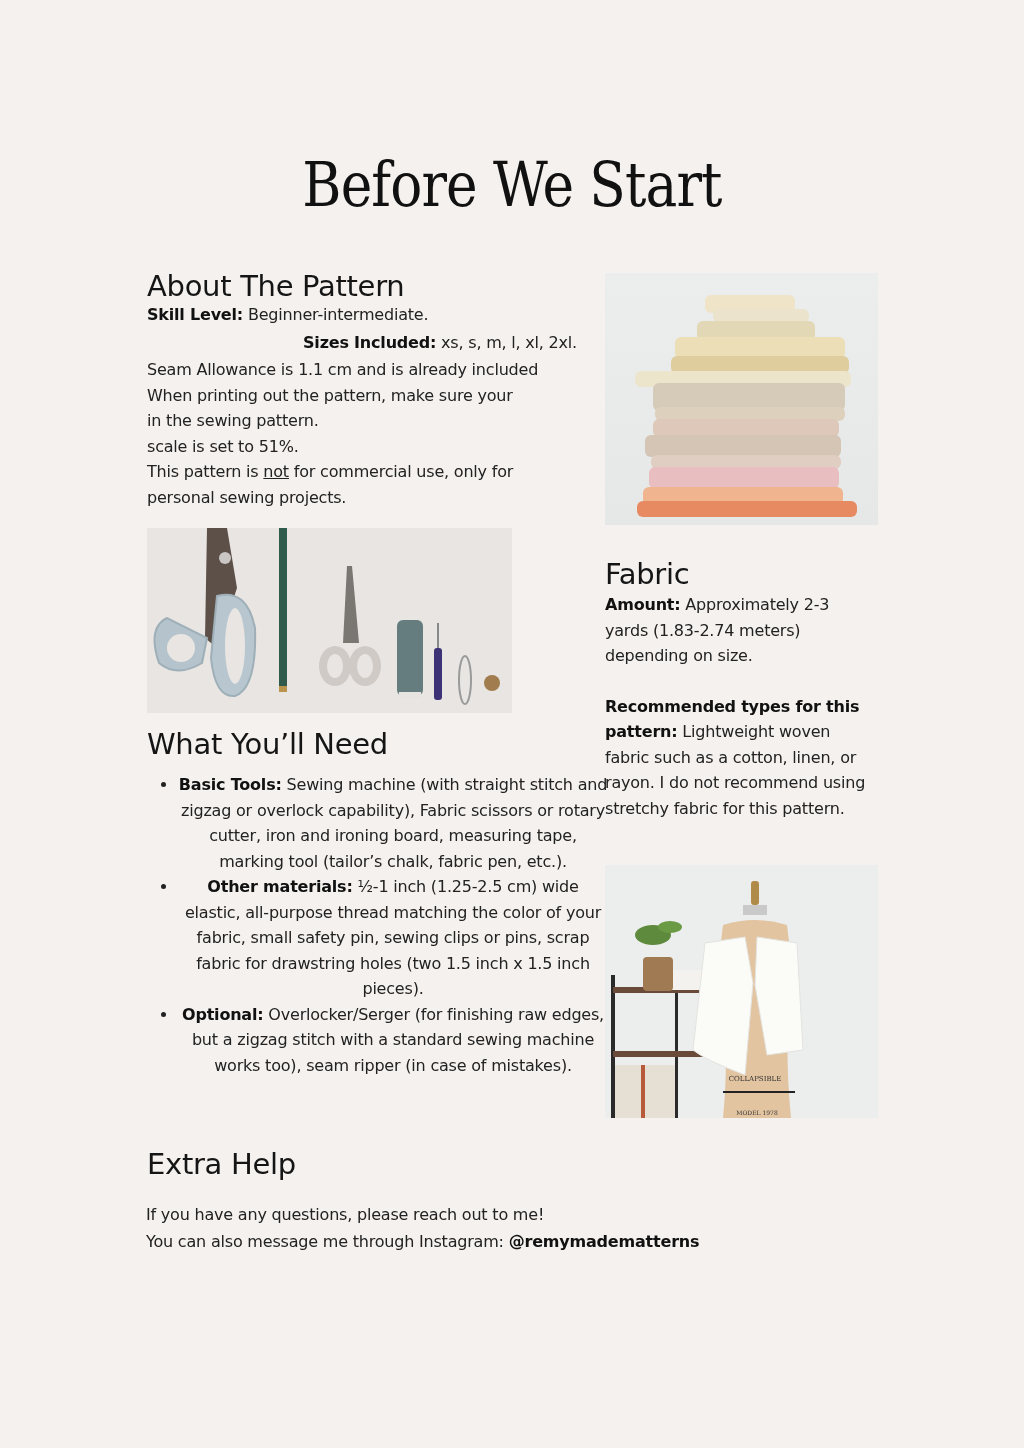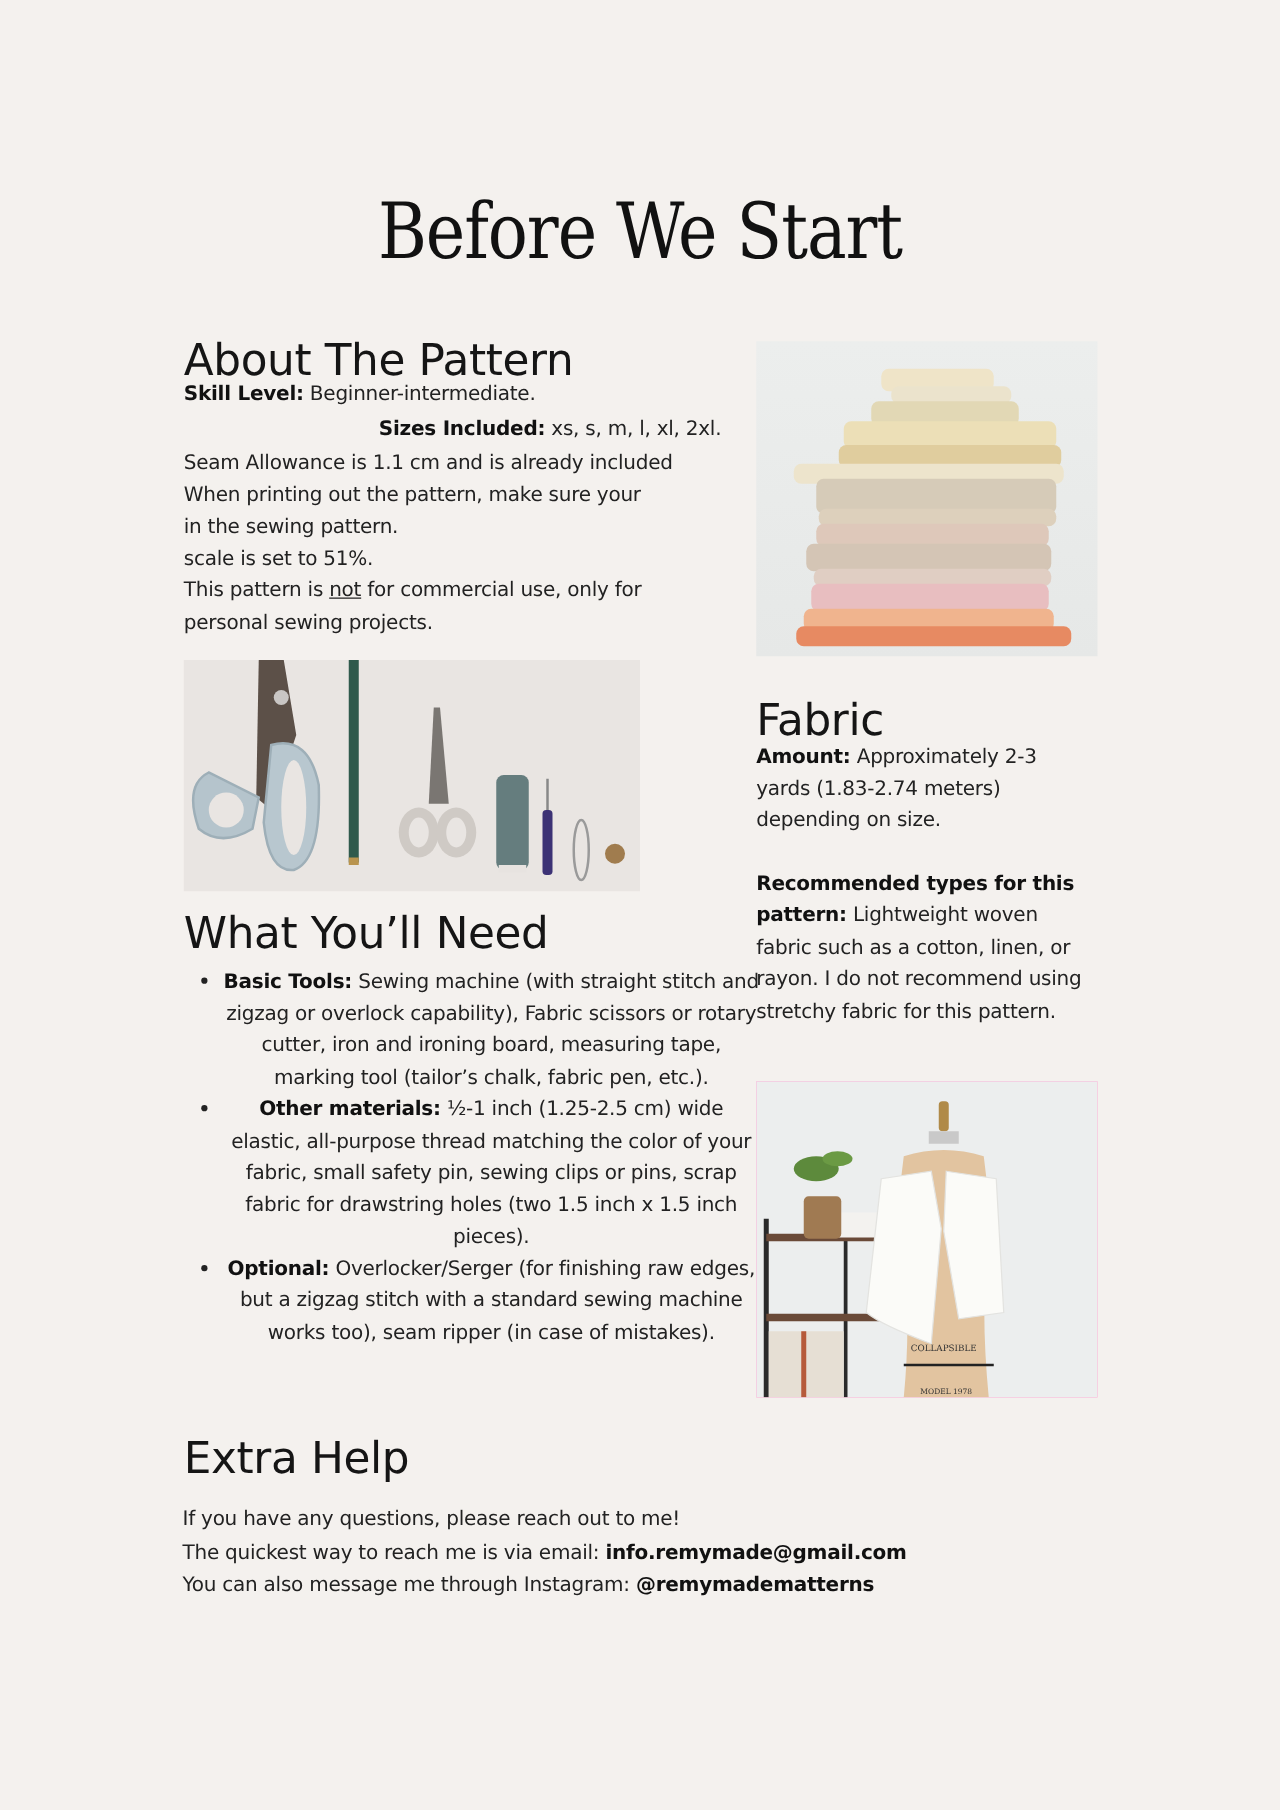--- a/index.html
+++ b/index.html
@@ -17,21 +17,21 @@
     font-family: "DejaVu Serif", "Liberation Serif", serif;
     font-size: 62px; font-weight: 300;
     letter-spacing: -1px;
     transform: scaleX(0.86);
     transform-origin: center;
     color: #111;
   }
   .h2 {
     position: absolute;
     font-family: "DejaVu Sans", sans-serif;
-    font-size: 35px; font-weight: normal;
+    font-size: 29px; font-weight: normal;
     color: #151515;
     letter-spacing: -0.3px;
   }
   .para {
     position: absolute;
     font-family: "DejaVu Sans", sans-serif;
     font-size: 16px;
     line-height: 25.5px;
     color: #222;
     letter-spacing: -0.2px;
@@ -51,21 +51,21 @@
   .img { position: absolute; overflow: hidden; }
 
   
   .fabric-img { left: 605px; top: 273px; width: 273px; height: 252px; background: linear-gradient(180deg,#eceeed 0%,#e6e8e7 100%); }
   .fold { position: absolute; border-radius: 6px; }
 
   
   .tools-img { left: 147px; top: 528px; width: 365px; height: 185px; background: #e9e5e2; }
 
   
-  .mann-img { left: 605px; top: 865px; width: 273px; height: 253px; background: #f9a8d4; }
+  .mann-img { left: 605px; top: 865px; width: 273px; height: 253px; background: #0ea5e9; }
 </style>
 </head>
 <body>
 
 <div class="title">Before We Start</div>
 
 <div class="h2" style="left:147px; top:269px;">About The Pattern</div>
 <div class="para" style="left:147px; top:302px; width:430px;">
   <span class="line"><b>Skill Level:</b><span> Beginner-intermediate.</span></span>
   <span class="line" style="margin-top:2px;text-align:right;"><b>Sizes Included:</b><span> xs, s, m, l, xl, 2xl.</span></span>
@@ -170,15 +170,14 @@
     <path d="M152 72 L192 78 L198 185 L162 190 L150 120 Z" fill="#fbfbf8" stroke="#e3e3e0"></path>
     <text x="150" y="216" text-anchor="middle" font-family="DejaVu Serif, serif" font-size="7" fill="#333">COLLAPSIBLE</text>
     <rect x="118" y="226" width="72" height="2" fill="#222"></rect>
     <text x="152" y="250" text-anchor="middle" font-family="DejaVu Serif, serif" font-size="6" fill="#333">MODEL 1978</text>
   </svg>
 </div>
 
 <div class="h2" style="left:147px; top:1147px;">Extra Help</div>
 <div class="para" style="left:146px; top:1202px; width:700px; line-height:26.5px;">
   <span class="line">If you have any questions, please reach out to me!</span>
-  <span class="line"><span>The quickest way to reach me is via email: </span><b>info.remymade@gmail.com</b></span>
   <span class="line"><span>You can also message me through Instagram: </span><b>@remymadematterns</b></span>
 </div>
 
 </body></html>

